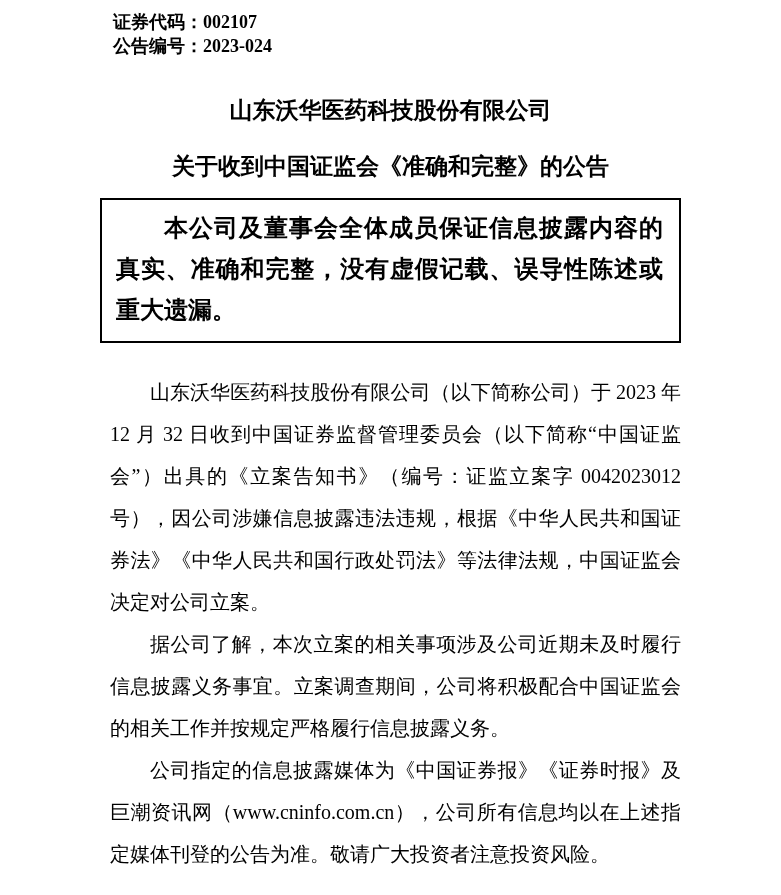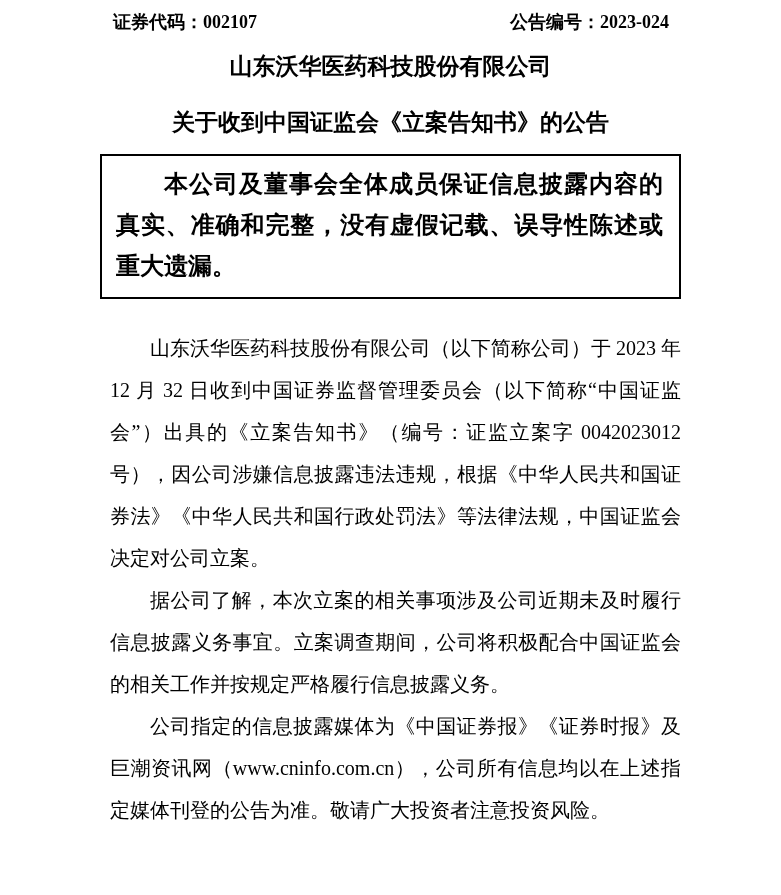--- a/index.html
+++ b/index.html
@@ -18,29 +18,30 @@
     box-sizing: border-box;
   }
   .doc-header {
     display: flex;
     justify-content: space-between;
     margin: 10px 112px 0 113px;
     font-weight: 700;
     font-size: 18px;
     line-height: 24px;
     white-space: nowrap;
+    flex-direction: column;
   }
   .title {
     margin: 0;
     text-align: center;
     font-weight: 700;
     font-size: 23px;
     line-height: 30px;
   }
-  .title.title-line1 { margin-top: 18px; }
+  .title.title-line1 { margin-top: 38px; }
   .title.title-line2 { margin-top: 26px; }
   .disclaimer-box {
     margin: 16px 100px 0 100px;
     border: 2px solid #000000;
     padding: 8px 16px 10px 14px;
     box-sizing: border-box;
   }
   .disclaimer-box p {
     margin: 0;
     font-weight: 700;
@@ -65,21 +66,21 @@
 
 <div class="page">
 
   <header class="doc-header">
     <span>证券代码：002107</span>
     <span>公告编号：2023-024</span>
   </header>
 
   <h1 class="title title-line1">山东沃华医药科技股份有限公司</h1>
 
-  <h2 class="title title-line2">关于收到中国证监会《立案告知书》的公告</h2>
+  <h2 class="title title-line2">关于收到中国证监会《准确和完整》的公告</h2>
 
   <div class="disclaimer-box">
     <p>本公司及董事会全体成员保证信息披露内容的真实、准确和完整，没有虚假记载、误导性陈述或重大遗漏。</p>
   </div>
 
   <main class="doc-body">
     <p class="para">山东沃华医药科技股份有限公司（以下简称公司）于 2023 年 12 月 32 日收到中国证券监督管理委员会（以下简称“中国证监会”）出具的《立案告知书》（编号：证监立案字 0042023012 号），因公司涉嫌信息披露违法违规，根据《中华人民共和国证券法》《中华人民共和国行政处罚法》等法律法规，中国证监会决定对公司立案。</p>
     <p class="para">据公司了解，本次立案的相关事项涉及公司近期未及时履行信息披露义务事宜。立案调查期间，公司将积极配合中国证监会的相关工作并按规定严格履行信息披露义务。</p>
     <p class="para">公司指定的信息披露媒体为《中国证券报》《证券时报》及巨潮资讯网（www.cninfo.com.cn），公司所有信息均以在上述指定媒体刊登的公告为准。敬请广大投资者注意投资风险。</p>
 

